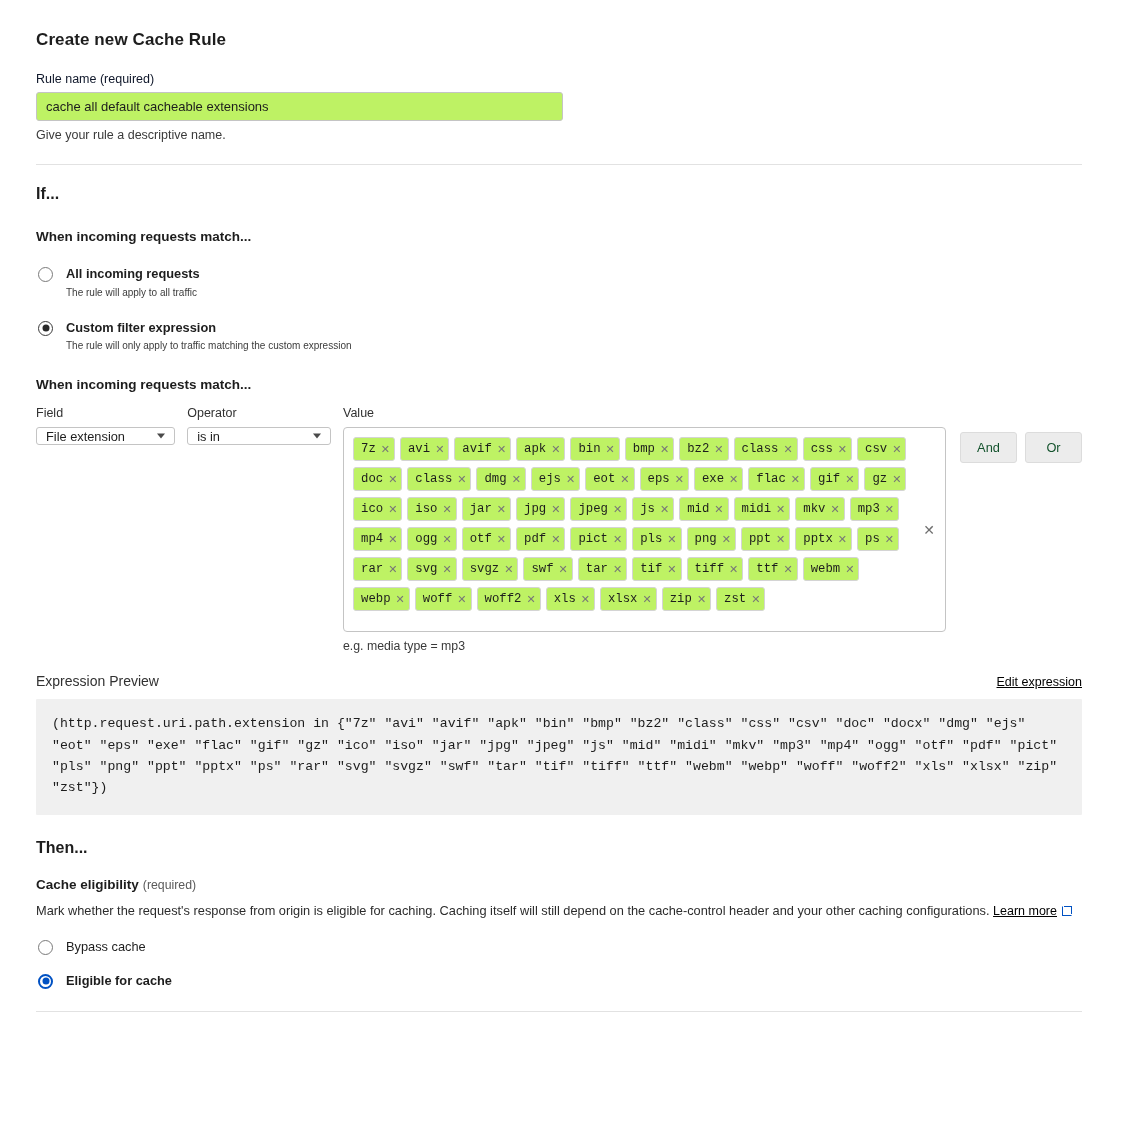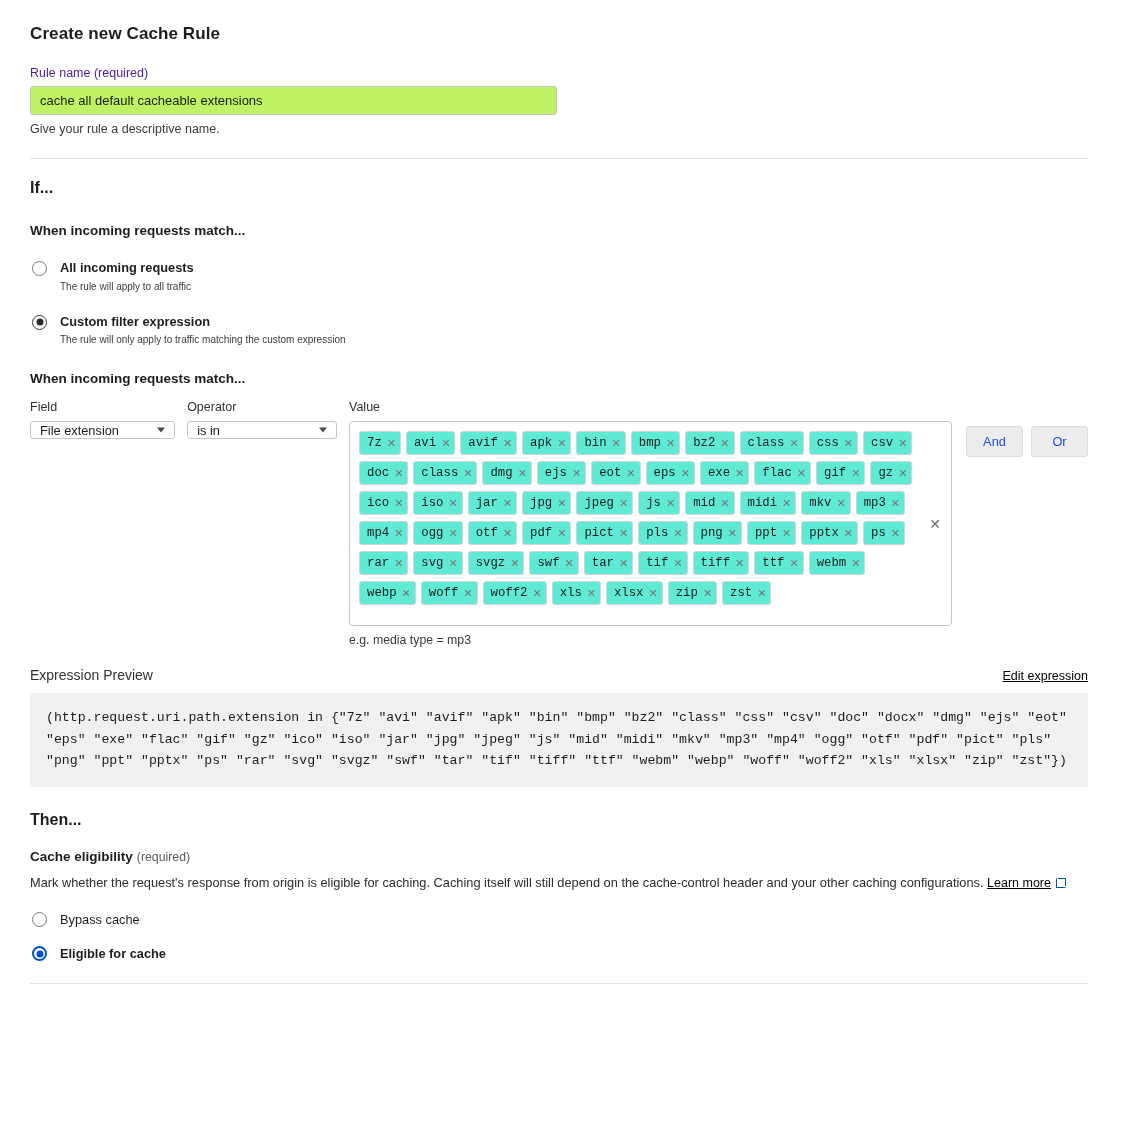--- a/index.html
+++ b/index.html
@@ -7,35 +7,35 @@
     margin: 0;
     padding: 0;
     background: #ffffff;
     font-family: "Liberation Sans", sans-serif;
     color: #1d1d1d;
   }
   .page {
     width: 1140px;
     min-height: 1140px;
     position: relative;
-    padding: 0;
+    padding: 6px;
     background: #fff;
   }
   .inner {
     padding: 18px 52px 10px 30px;
   }
   h1.form-title {
     font-size: 17px;
     font-weight: bold;
     margin: 6px 0 22px 0;
     letter-spacing: 0.1px;
   }
   .field-label {
     font-size: 12.5px;
-    color: #4c1d95;
+    color: #0f172a;
     margin-bottom: 6px;
   }
   .text-input {
     width: 527px;
     height: 29px;
     border: 1px solid #c4c4c4;
     border-radius: 3px;
     padding: 4px 9px;
     font-size: 13px;
     font-family: "Liberation Sans", sans-serif;
@@ -155,21 +155,21 @@
   }
   .tags {
     display: flex;
     flex-wrap: wrap;
     gap: 6px 5px;
     width: 560px;
   }
   .tag {
     display: inline-flex;
     align-items: center;
-    background: #5eead4;
+    background: #bef264;
     border: 1px solid #d4d4d4;
     border-radius: 3px;
     height: 24px;
     padding: 0 4px 0 7px;
     font-size: 12.3px;
     font-family: "Liberation Mono", monospace;
     color: #1d1d1d;
     white-space: nowrap;
   }
   .tag .x {
@@ -199,21 +199,21 @@
     margin-left: 14px;
     padding-top: 26px;
   }
   .btn-grey {
     background: #ececec;
     border: 1px solid #dcdcdc;
     border-radius: 3px;
     height: 31px;
     min-width: 57px;
     font-size: 12.8px;
-    color: #1d4ed8;
+    color: #14532d;
     display: flex;
     align-items: center;
     justify-content: center;
     padding: 0 12px;
   }
   .preview-head {
     display: flex;
     align-items: baseline;
     justify-content: space-between;
     margin-top: 20px;

